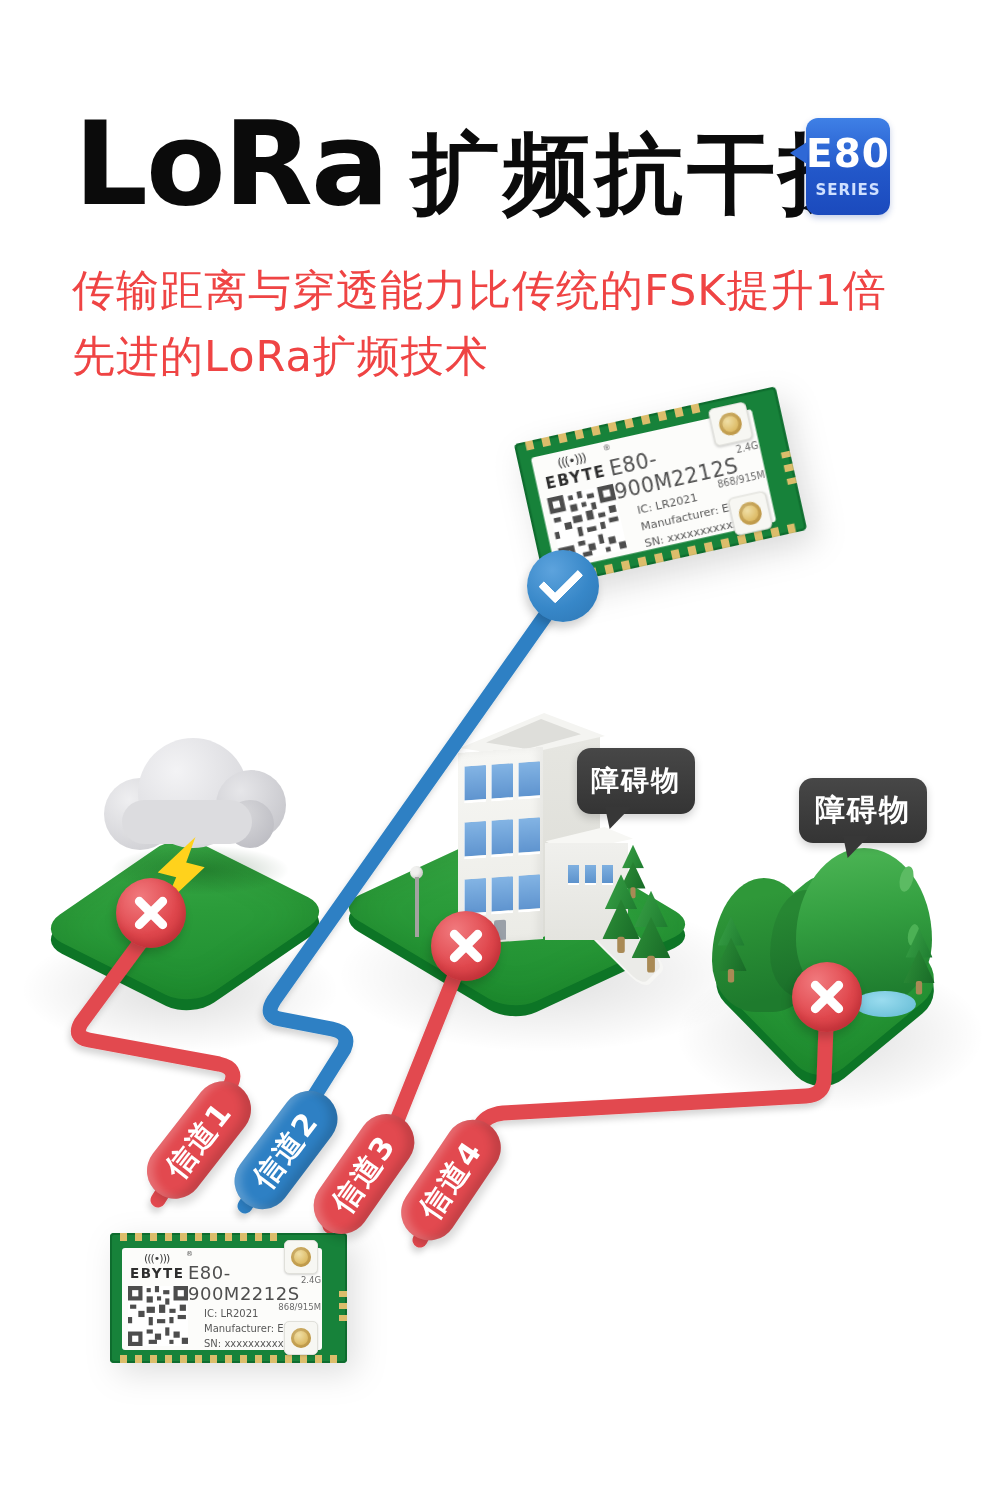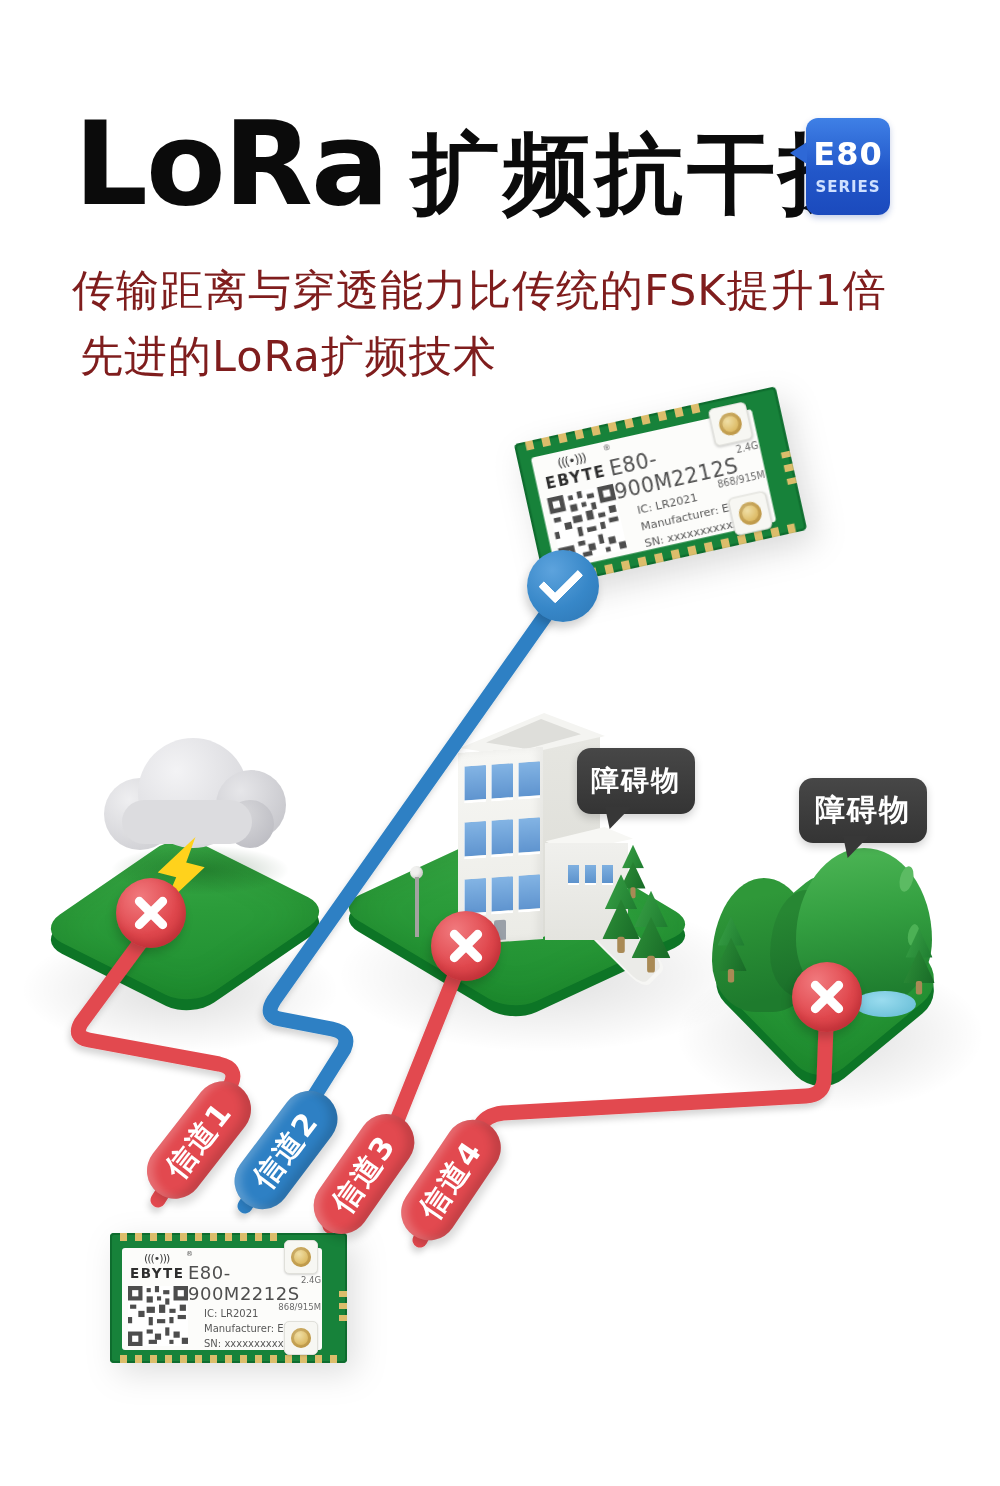--- a/index.html
+++ b/index.html
@@ -8,23 +8,23 @@
   
   .title-row{position:absolute;left:74px;top:96px;white-space:nowrap;color:#0b0b0b;}
   .title-latin{font-size:116px;font-weight:800;letter-spacing:-2px;}
   .title-cn{font-size:88px;font-weight:700;margin-left:24px;letter-spacing:4px;}
   .badge{position:absolute;left:806px;top:118px;width:84px;height:97px;border-radius:12px;
          background:linear-gradient(180deg,#3f80e6 0%,#2257c9 55%,#1b4abd 100%);
          display:flex;flex-direction:column;align-items:center;justify-content:center;
          box-shadow:0 3px 6px rgba(20,60,160,.25);}
   .badge::before{content:"";position:absolute;left:-16px;top:24px;width:0;height:0;
          border-right:17px solid #2e68d6;border-top:11px solid transparent;border-bottom:11px solid transparent;}
-  .badge-model{color:#fff;font-size:32px;font-weight:800;letter-spacing:1px;line-height:1;}
+  .badge-model{color:#fff;font-size:39px;font-weight:800;letter-spacing:1px;line-height:1;}
   .badge-series{color:#cfe0ff;font-size:15px;font-weight:700;letter-spacing:1px;margin-top:8px;}
-  .subtitle{position:absolute;left:72px;color:#7f1d1d;font-size:43px;font-weight:500;letter-spacing:1px;white-space:nowrap;}
+  .subtitle{position:absolute;left:72px;color:#ef4444;font-size:43px;font-weight:500;letter-spacing:1px;white-space:nowrap;}
   
   .gshadow{position:absolute;border-radius:50%;
            background:radial-gradient(ellipse at center,rgba(0,0,0,.13),rgba(0,0,0,0) 68%);}
   
   .tile{position:absolute;}
   .tile>div{position:absolute;left:0;border-radius:34px;width:100%;height:100%;}
   .tile-base{top:11px;background:#0d7526;}
   .tile-face{top:0;background:linear-gradient(135deg,#3cab49 0%,#2b9c3a 45%,#1d8c2f 100%);
              box-shadow:inset 0 0 46px rgba(0,70,10,.18);}
   
@@ -112,21 +112,21 @@
 <div id="stage" data-name="infographic-page">
 
   <div class="title-row" data-name="page-title">
     <span class="title-latin" data-name="title-latin">LoRa</span><span class="title-cn" data-name="title-chinese">扩频抗干扰</span>
   </div>
   <div class="badge" data-name="series-badge">
     <span class="badge-model" data-name="badge-model">E80</span>
     <span class="badge-series" data-name="badge-series">SERIES</span>
   </div>
   <div class="subtitle" style="top:262px;" data-name="subtitle-line-1">传输距离与穿透能力比传统的FSK提升1倍</div>
-  <div class="subtitle" style="top:328px;margin-left:8px;" data-name="subtitle-line-2">先进的LoRa扩频技术</div>
+  <div class="subtitle" style="top:328px;" data-name="subtitle-line-2">先进的LoRa扩频技术</div>
 
   <div class="gshadow" style="left:15px;top:925px;width:330px;height:130px;" data-name="tile-shadow"></div>
   <div class="gshadow" style="left:330px;top:895px;width:430px;height:160px;" data-name="tile-shadow"></div>
   <div class="gshadow" style="left:670px;top:955px;width:320px;height:160px;" data-name="tile-shadow"></div>
 
   <div class="tile" style="left:80px;top:815px;width:210px;height:210px;" data-name="tile-interference">
     <div class="tile-base" style="transform:rotate(-4deg) scaleY(.59) rotate(45deg);" data-name="tile-edge"></div>
     <div class="tile-face" style="transform:rotate(-4deg) scaleY(.59) rotate(45deg);" data-name="tile-surface"></div>
   </div>
   <div class="tile" style="left:388px;top:787px;width:258px;height:258px;" data-name="tile-building">

